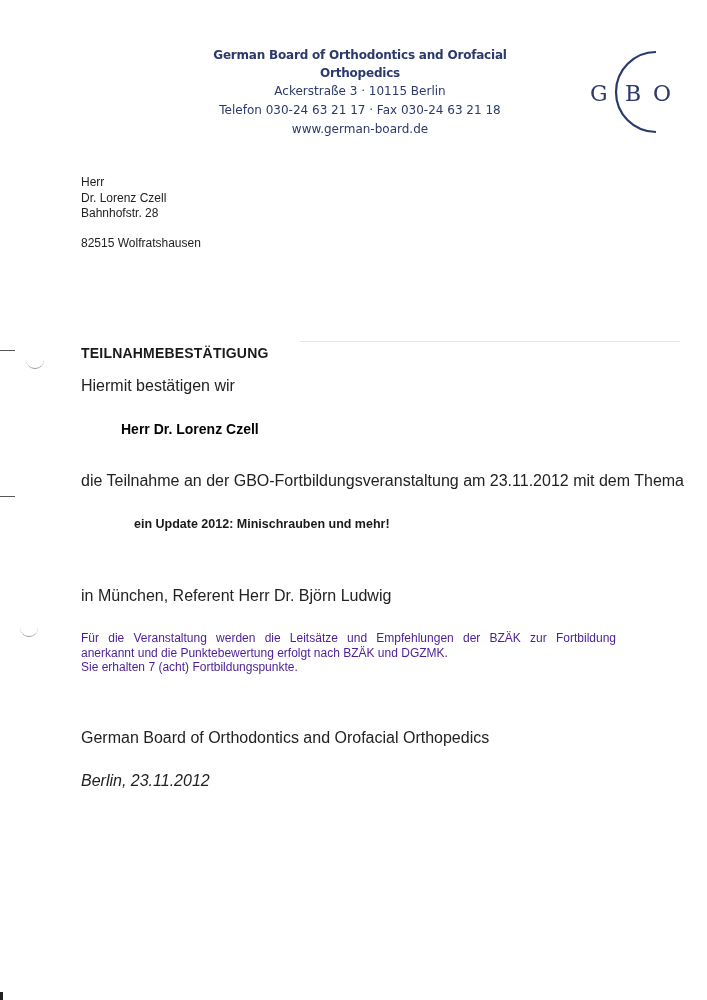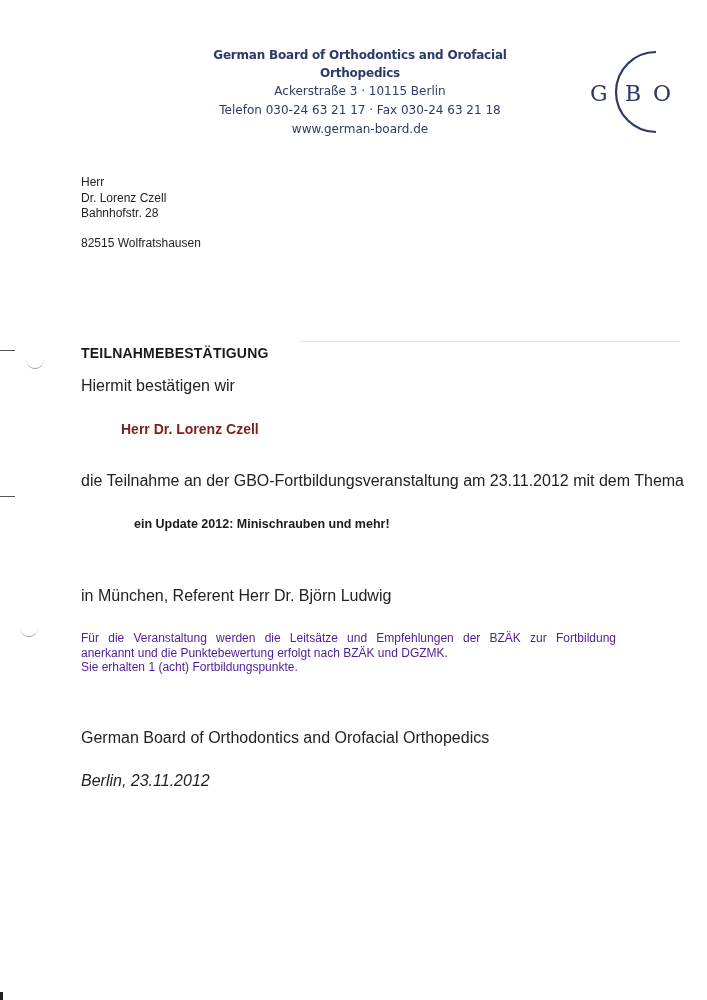--- a/index.html
+++ b/index.html
@@ -6,21 +6,21 @@
     body { width: 707px; height: 1000px; position: relative; overflow: hidden; font-family: "Liberation Sans", sans-serif; color: #1a1a1a; }
     .letterhead { position: absolute; left: 180px; top: 46px; width: 360px; text-align: center; color: #2b3a6b; font-family: "DejaVu Sans", sans-serif; }
     .lh-name { font-size: 12px; font-weight: bold; line-height: 18px; letter-spacing: -0.2px; }
     .lh-line { font-size: 12px; line-height: 19px; }
     .logo { position: absolute; left: 590px; top: 48px; width: 100px; height: 86px; }
     .logo svg { width: 100%; height: 100%; }
     .addr { position: absolute; left: 81px; top: 175px; font-size: 12px; line-height: 15.5px; color: #222; }
     .addr .gap { height: 14px; }
     .title { position: absolute; left: 81px; top: 327px; font-size: 14px; font-weight: bold; letter-spacing: 0.2px; color: #1a1a1a; margin-top: 18px; }
     .text { position: absolute; font-size: 16px; color: #222; }
-    .bold-name { position: absolute; left: 121px; top: 421px; font-size: 14px; font-weight: bold; color: #7f1d1d; }
+    .bold-name { position: absolute; left: 121px; top: 421px; font-size: 14px; font-weight: bold; color: #000000; }
     .topic { position: absolute; left: 121px; top: 513px; font-size: 12.5px; font-weight: bold; line-height: 23px; color: #1a1a1a; }
     .topic .l2 { padding-left: 13px; }
     .para { position: absolute; left: 81px; top: 631px; width: 535px; font-size: 12px; line-height: 14.5px; color: #4c1d95; text-align: justify; }
     .para span { display: block; }
     .para .j { text-align-last: justify; }
     .mark-line { position: absolute; height: 1px; background: #555; }
     .hole { position: absolute; width: 18px; height: 10px; border-bottom: 1px solid #999; border-radius: 0 0 10px 10px; }
     .faint { position: absolute; height: 1px; background: #e4e4e4; }
   </style>
 </head>
@@ -66,20 +66,20 @@
 
 <div class="topic">
   <div class="l2">ein Update 2012: Minischrauben und mehr!</div>
 </div>
 
 <div class="text" style="left:81px; top:587px;">in München, Referent Herr Dr. Björn Ludwig</div>
 
 <div class="para">
   <span class="j">Für die Veranstaltung werden die Leitsätze und Empfehlungen der BZÄK zur Fortbildung</span>
   <span>anerkannt und die Punktebewertung erfolgt nach BZÄK und DGZMK.</span>
-  <span>Sie erhalten  1 (acht) Fortbildungspunkte.</span>
+  <span>Sie erhalten  7 (acht) Fortbildungspunkte.</span>
 </div>
 
 <div class="text" style="left:81px; top:729px;">German Board of Orthodontics and Orofacial Orthopedics</div>
 
 <div class="text" style="left:81px; top:772px;font-style:italic;">Berlin, 23.11.2012</div>
 
 <div class="mark-line" style="left:0; top:992px; width:3px; height:8px; background:#222;"></div>
 
 </body></html>

